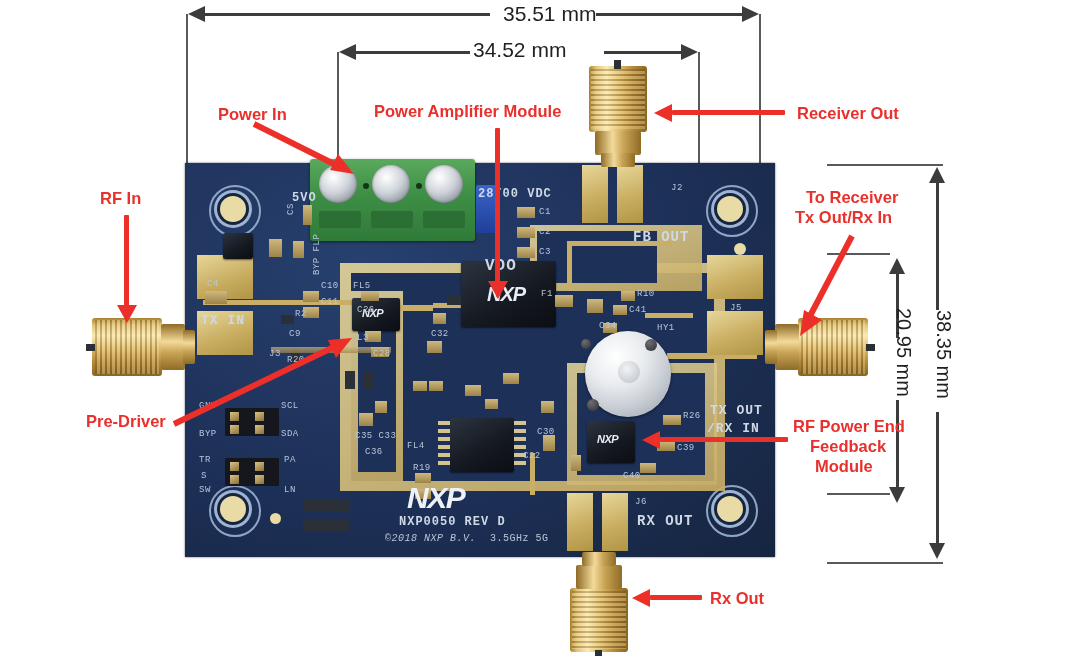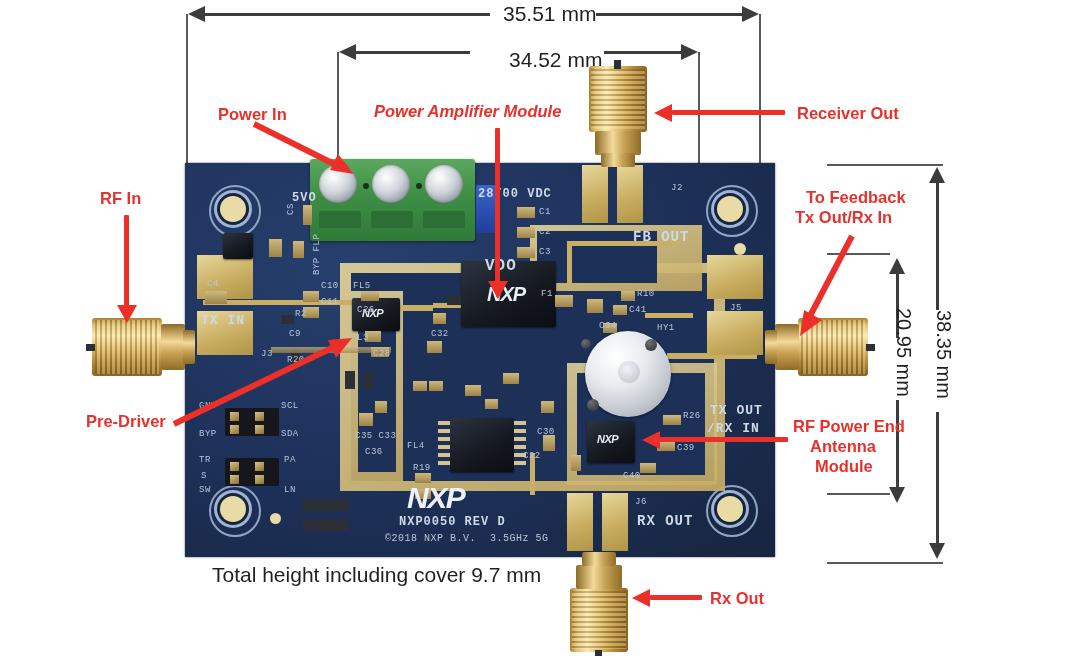--- a/index.html
+++ b/index.html
@@ -118,21 +118,21 @@
   <div class="arrowR" style="left:742px;top:6px;"></div>
   <div class="dimtext" style="left:503px;top:2px;">35.51 mm</div>
 
   <div class="ext extv" style="left:337px;top:52px;height:112px;"></div>
   <div class="ext extv" style="left:698px;top:52px;height:112px;"></div>
 
   <div class="arrowL" style="left:339px;top:44px;"></div>
   <div class="dimline" style="left:356px;top:50.5px;width:114px;"></div>
   <div class="dimline" style="left:604px;top:50.5px;width:77px;"></div>
   <div class="arrowR" style="left:681px;top:44px;"></div>
-  <div class="dimtext" style="left:473px;top:48px;margin-left:36px;">34.52 mm</div>
+  <div class="dimtext" style="left:473px;top:38px;">34.52 mm</div>
 
   <div class="ext exth" style="left:827px;top:164px;width:116px;"></div>
   <div class="ext exth" style="left:827px;top:562px;width:116px;"></div>
   <div class="ext exth" style="left:827px;top:253px;width:63px;"></div>
   <div class="ext exth" style="left:827px;top:493px;width:63px;"></div>
 
   <div class="arrowU" style="left:929px;top:167px;"></div>
   <div class="dimlinev" style="left:935.5px;top:182px;height:128px;"></div>
   <div class="dimlinev" style="left:935.5px;top:412px;height:132px;"></div>
   <div class="arrowD" style="left:929px;top:543px;"></div>
@@ -286,21 +286,21 @@
     <div class="silk silk-s" style="left:354px;top:64px;">C2</div>
     <div class="silk silk-s" style="left:354px;top:84px;">C3</div>
     <div class="silk silk-s" style="left:486px;top:20px;">J2</div>
     <div class="silk" style="left:448px;top:66px;font-size:14px;">FB OUT</div>
     <div class="silk silk-s" style="left:545px;top:140px;">J5</div>
     <div class="silk" style="left:525px;top:240px;font-size:13px;">TX OUT</div>
     <div class="silk" style="left:522px;top:258px;font-size:13px;">/RX IN</div>
     <div class="silk silk-s" style="left:450px;top:334px;">J6</div>
     <div class="silk" style="left:452px;top:350px;font-size:14px;">RX OUT</div>
     <div class="silk" style="left:16px;top:150px;font-size:13px;">TX IN</div>
-    <div class="silk silk-s" style="left:76px;top:186px;">J3</div>
+    <div class="silk silk-s" style="left:84px;top:186px;">J3</div>
     <div class="silk silk-s" style="left:14px;top:238px;">GND</div>
     <div class="silk silk-s" style="left:96px;top:238px;">SCL</div>
     <div class="silk silk-s" style="left:14px;top:266px;">BYP</div>
     <div class="silk silk-s" style="left:96px;top:266px;">SDA</div>
     <div class="silk silk-s" style="left:14px;top:292px;">TR</div>
     <div class="silk silk-s" style="left:99px;top:292px;">PA</div>
     <div class="silk silk-s" style="left:16px;top:308px;">S</div>
     <div class="silk silk-s" style="left:14px;top:322px;">SW</div>
     <div class="silk silk-s" style="left:99px;top:322px;">LN</div>
     <div class="silk silk-s" style="left:22px;top:116px;">C4</div>
@@ -324,21 +324,21 @@
     <div class="silk silk-s" style="left:452px;top:126px;">R10</div>
     <div class="silk silk-s" style="left:472px;top:160px;">HY1</div>
     <div class="silk silk-s" style="left:492px;top:280px;">C39</div>
     <div class="silk silk-s" style="left:438px;top:308px;">C40</div>
     <div class="silk silk-s" style="left:498px;top:248px;">R26</div>
     <div class="silk silk-s" style="left:352px;top:264px;">C30</div>
     <div class="silk silk-s" style="left:356px;top:126px;">F1</div>
 
     <div class="nxpmark" style="left:222px;top:318px;font-size:30px;letter-spacing:-1.5px;color:#eef2f7;">NXP</div>
     <div class="silk" style="left:214px;top:352px;font-size:12px;">NXP0050 REV D</div>
-    <div class="silk silk-s" style="left:200px;top:370px;font-size:10px;">©2018 NXP B.V.</div>
+    <div class="silk silk-s" style="left:200px;top:370px;font-size:10px;font-style:italic;">©2018 NXP B.V.</div>
     <div class="silk silk-s" style="left:305px;top:370px;font-size:10px;">3.5GHz 5G</div>
 
   </div>
 
   <div>
     <div class="sma-h-barrel" style="left:92px;top:318px;width:70px;height:58px;"></div>
     <div class="thread-h" style="left:95px;top:320px;width:64px;height:54px;opacity:.55;"></div>
     <div class="sma-nut" style="left:161px;top:324px;width:24px;height:46px;"></div>
     <div class="sma-nut" style="left:183px;top:330px;width:12px;height:34px;"></div>
     <div class="sma-center" style="left:86px;top:344px;width:9px;height:7px;"></div>
@@ -371,46 +371,45 @@
   <div class="calloutA" style="left:100px;top:189px;">RF In</div>
   <div class="rlinev" style="left:124px;top:215px;height:92px;"></div>
   <div class="rArrowD" style="left:116.5px;top:305px;"></div>
 
   <div class="calloutA" style="left:218px;top:105px;">Power In</div>
   <svg class="abs" style="left:250px;top:120px;" width="110" height="60" viewBox="0 0 110 60">
     <line x1="4" y1="4" x2="88" y2="46" stroke="#ed2f2a" stroke-width="6"></line>
     <polygon points="104,54 80,50 88,34" fill="#ed2f2a"></polygon>
   </svg>
 
-  <div class="calloutA" style="left:374px;top:102px;font-style:italic;">Power Amplifier Module</div>
+  <div class="calloutA" style="left:374px;top:102px;">Power Amplifier Module</div>
   <div class="rlinev" style="left:495px;top:128px;height:155px;"></div>
   <div class="rArrowD" style="left:487.5px;top:281px;"></div>
 
   <div class="calloutA" style="left:797px;top:104px;">Receiver Out</div>
   <div class="rline" style="left:672px;top:110px;width:113px;"></div>
   <div class="rArrowL" style="left:654px;top:103.5px;"></div>
 
-  <div class="calloutA" style="left:806px;top:188px;">To Feedback</div>
+  <div class="calloutA" style="left:806px;top:188px;">To Receiver</div>
   <div class="calloutA" style="left:795px;top:208px;">Tx Out/Rx In</div>
   <svg class="abs" style="left:790px;top:232px;" width="70" height="110" viewBox="0 0 70 110">
     <line x1="62" y1="4" x2="20" y2="84" stroke="#ed2f2a" stroke-width="6"></line>
     <polygon points="10,104 14,78 32,88" fill="#ed2f2a"></polygon>
   </svg>
 
   <div class="calloutA" style="left:793px;top:417px;">RF Power End</div>
-  <div class="calloutA" style="left:810px;top:437px;">Antenna</div>
+  <div class="calloutA" style="left:810px;top:437px;">Feedback</div>
   <div class="calloutA" style="left:815px;top:457px;">Module</div>
   <div class="rline" style="left:660px;top:437px;width:128px;"></div>
   <div class="rArrowL" style="left:642px;top:430.5px;"></div>
 
   <div class="calloutA" style="left:86px;top:412px;">Pre-Driver</div>
   <svg class="abs" style="left:168px;top:330px;" width="190" height="100" viewBox="0 0 190 100">
     <line x1="6" y1="94" x2="168" y2="16" stroke="#ed2f2a" stroke-width="6"></line>
     <polygon points="184,8 160,10 168,28" fill="#ed2f2a"></polygon>
   </svg>
 
   <div class="calloutA" style="left:710px;top:589px;">Rx Out</div>
   <div class="rline" style="left:650px;top:595px;width:52px;"></div>
   <div class="rArrowL" style="left:632px;top:588.5px;"></div>
 
-  <div class="dimtext" style="left:212px;top:563px;">Total height including cover 9.7 mm</div>
 
 </div>
 
 </body></html>

